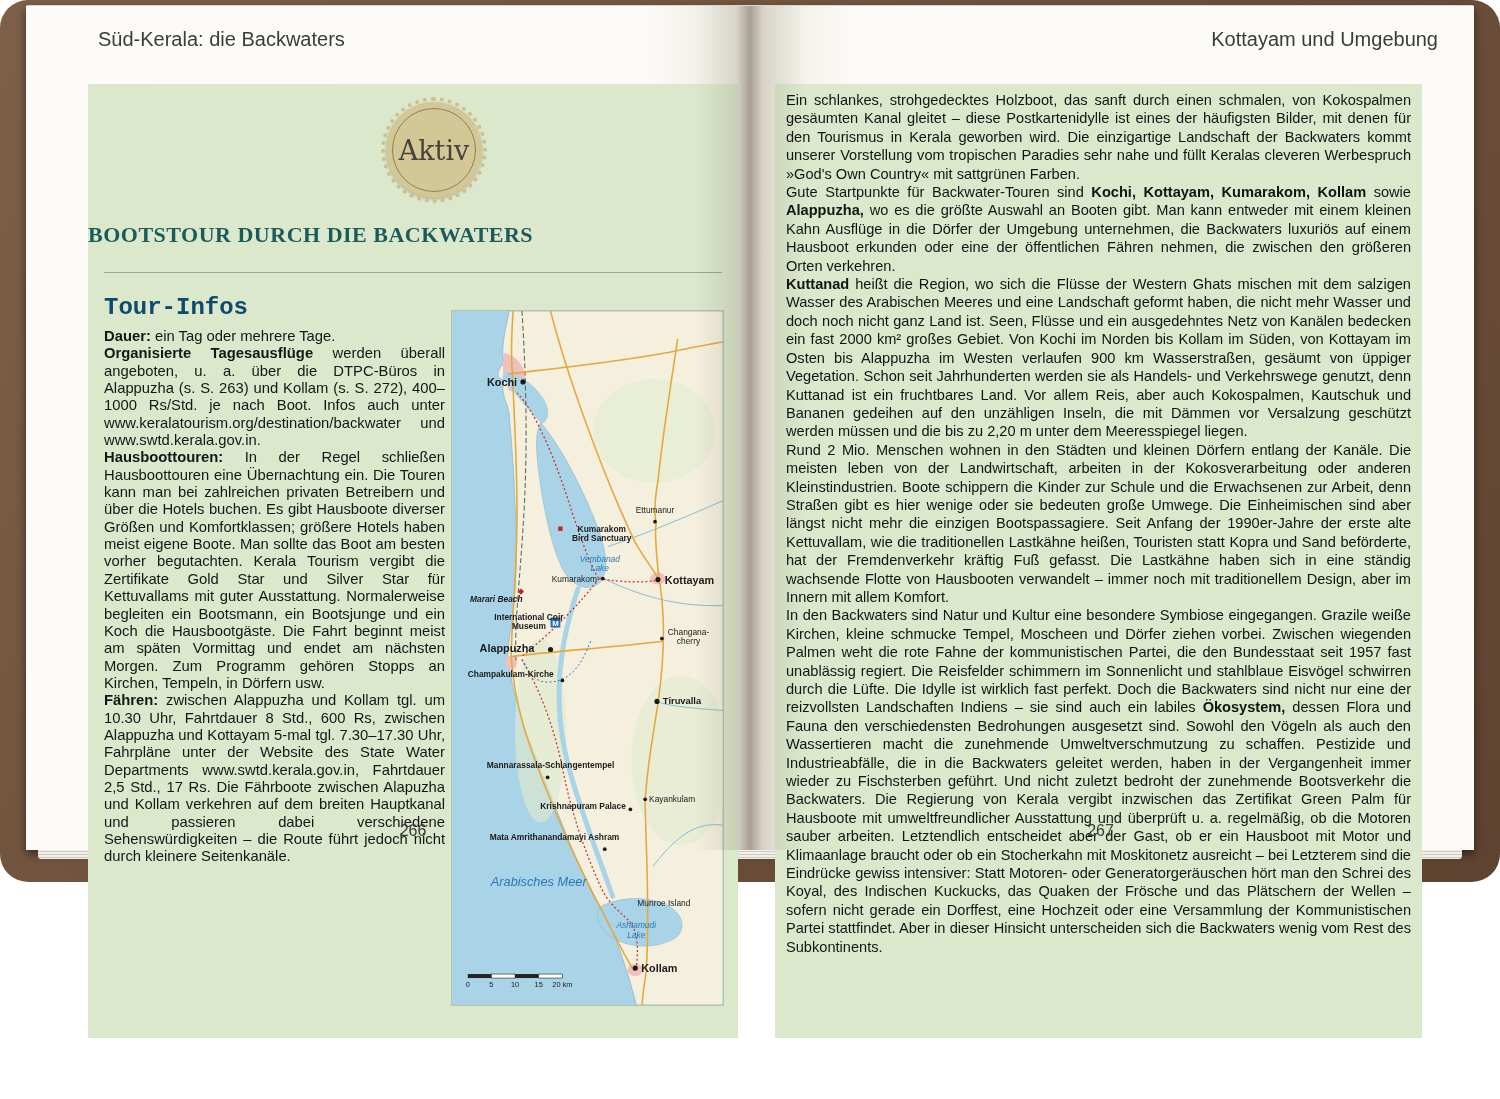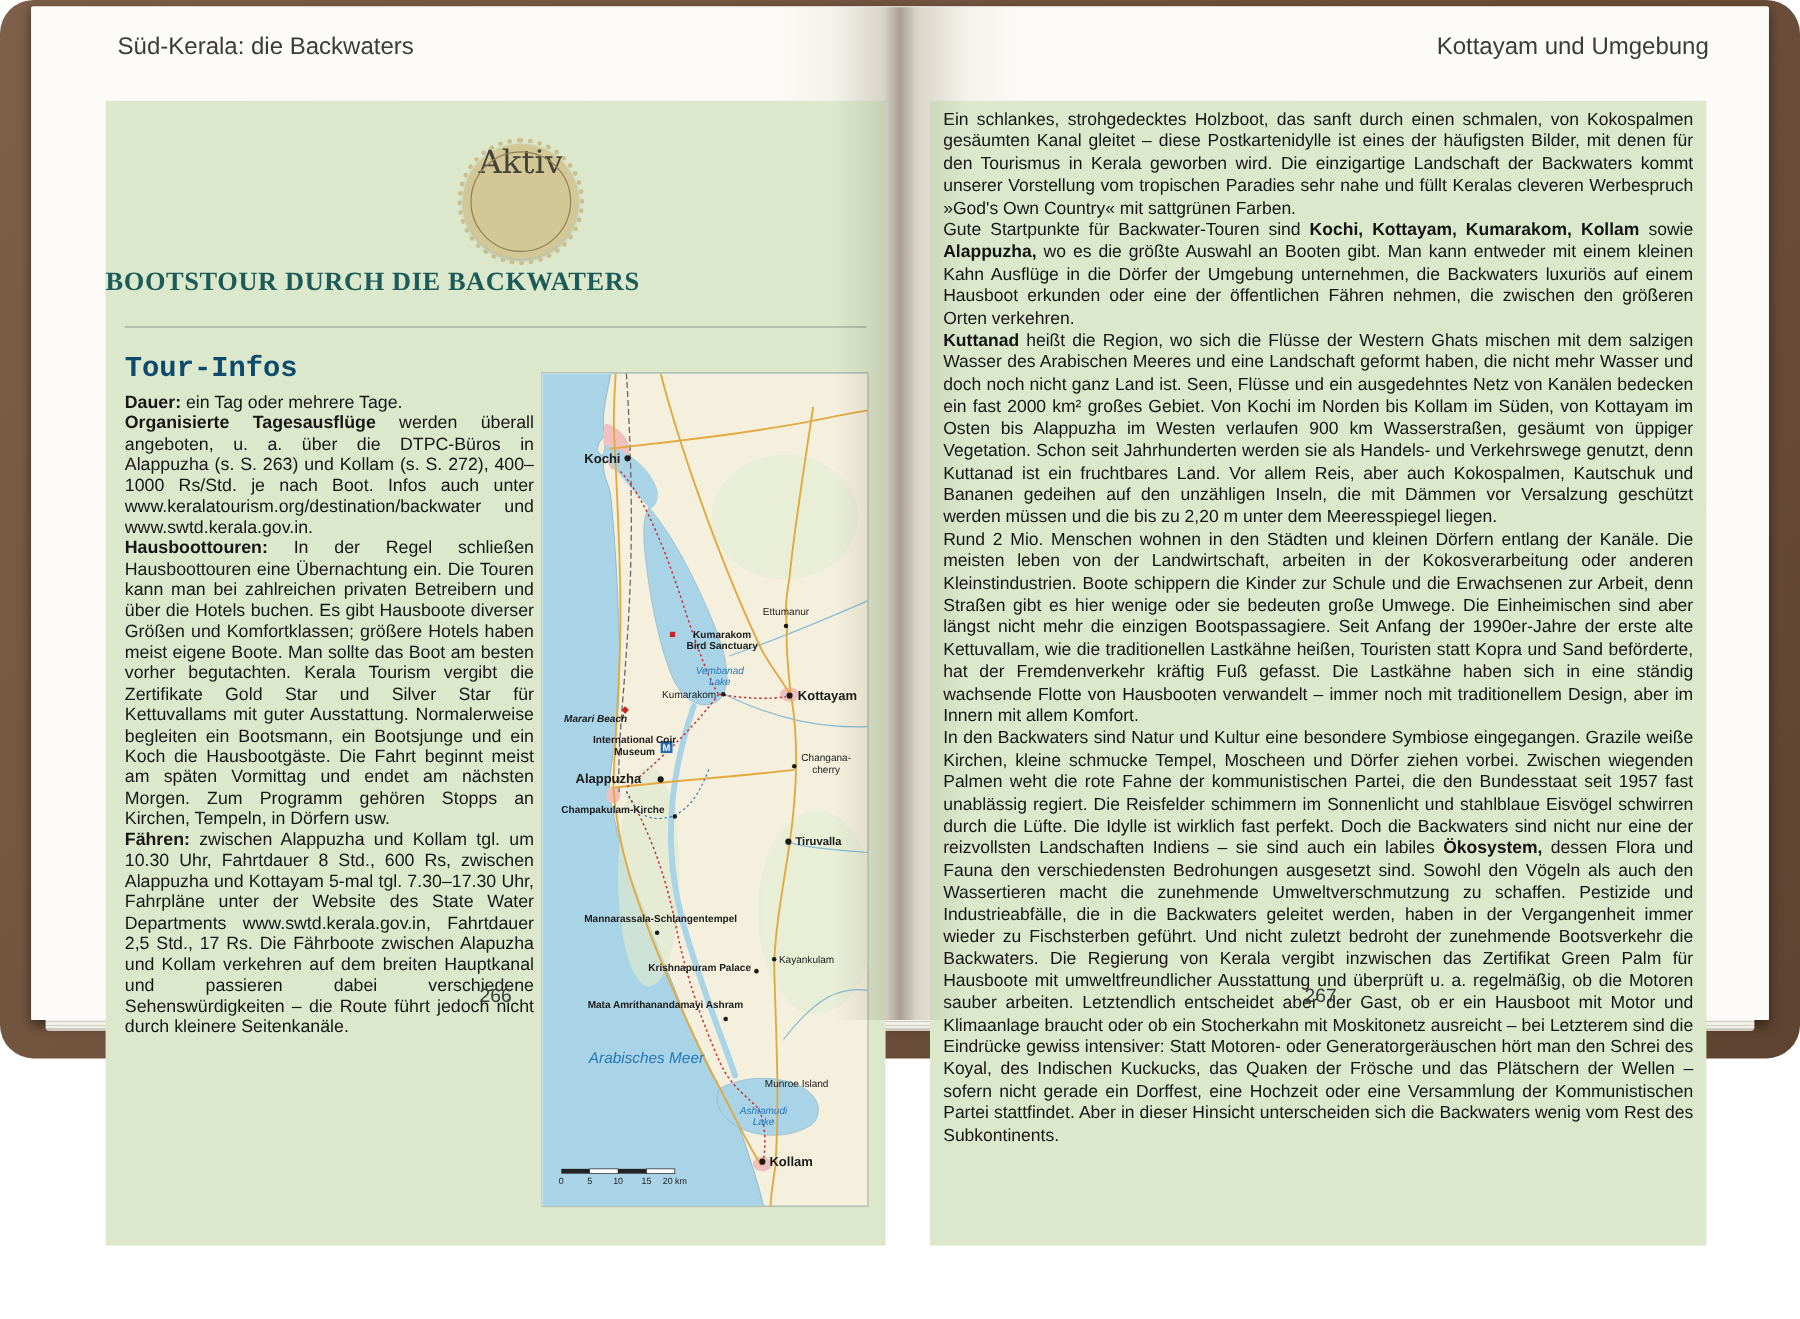--- a/index.html
+++ b/index.html
@@ -9,30 +9,30 @@
          box-shadow:0 4px 10px rgba(0,0,0,.5);border-top:1px solid #dad6cc;}
   .page-half{position:absolute;top:0;bottom:0;width:50%;}
   .page-left-half{left:0;background:linear-gradient(to right,#fcfbf8 0%,#fbfaf7 86%,#eceade 99%);}
   .page-right-half{right:0;background:linear-gradient(to left,#fcfbf8 0%,#fbfaf7 86%,#eceade 99%);}
   .gutter{position:absolute;left:50%;top:0;bottom:0;width:110px;transform:translateX(-50%);z-index:6;pointer-events:none;
           background:linear-gradient(to right,rgba(60,40,25,0) 0%,rgba(60,40,25,.12) 38%,rgba(60,40,25,.38) 50%,rgba(60,40,25,.12) 62%,rgba(60,40,25,0) 100%);}
   .stack{position:absolute;left:38px;right:38px;bottom:23px;height:9px;
          background:repeating-linear-gradient(to bottom,#f2f0ea 0 1px,#cfcabe 1px 2px,#f2f0ea 2px 3px);border-radius:0 0 3px 3px;}
   .rh{position:absolute;top:22px;font-size:20px;color:#3b3b3b;z-index:3;}
   .rh-left{left:72px;}
-  .rh-right{right:50px;text-align:center;}
+  .rh-right{right:36px;text-align:center;}
   .panel{position:absolute;top:78px;height:954px;background:#dbe8cc;z-index:2;}
   .panel-left{left:62px;width:650px;}
   .panel-right{left:749px;width:647px;overflow:hidden;}
   .folio{position:absolute;bottom:10px;font-size:16px;color:#3b3b3b;text-align:center;z-index:3;}
   .folio-left{left:62px;width:650px;}
   .folio-right{left:751px;width:647px;}
   
-  .badge{position:absolute;left:298px;top:36px;width:96px;height:96px;border-radius:50%;background:#d3c795;
-         outline:4px dotted #cdbf8c;outline-offset:1px;display:flex;justify-content:center;
+  .badge{position:absolute;left:298px;top:18px;width:96px;height:96px;border-radius:50%;background:#d3c795;
+         outline:4px dotted #cdbf8c;outline-offset:1px;display:flex;align-items:center;justify-content:center;
          box-shadow:0 1px 3px rgba(0,0,0,.25);}
   .badge::before{content:"";position:absolute;inset:6px;border:1.5px solid #8e815a;border-radius:50%;}
   .badge span{font-family:"DejaVu Serif",serif;font-size:27px;color:#44443c;}
   .panel-title{position:absolute;left:0;right:0;top:138px;margin:0;text-align:left;
                font-family:"Liberation Serif",serif;font-size:22px;font-weight:bold;color:#1c5b5a;letter-spacing:.5px;}
   .title-rule{position:absolute;left:16px;right:16px;top:188px;border:none;border-top:1px solid #98a895;margin:0;}
   .tour-infos{position:absolute;left:16px;top:210px;width:341px;color:#161616;}
   .tour-infos h2{margin:0 0 7px;font-size:24px;color:#0c4a6e;font-family:Liberation Mono, monospace;}
   .tour-infos .para{margin:0;font-size:14.8px;line-height:17.35px;text-align:justify;}
   .b{font-weight:bold;}

